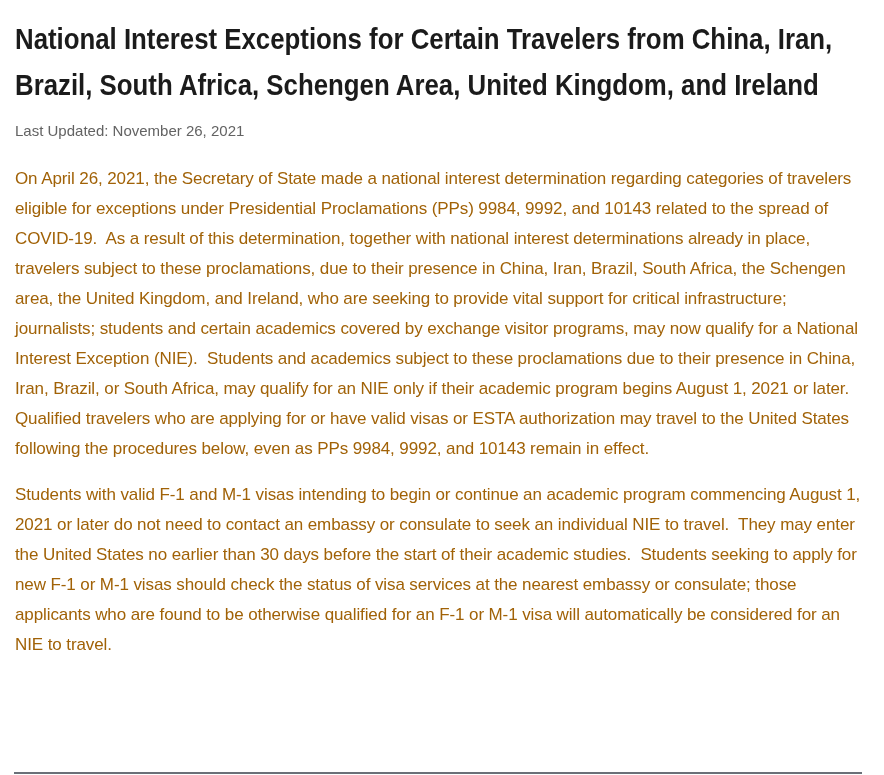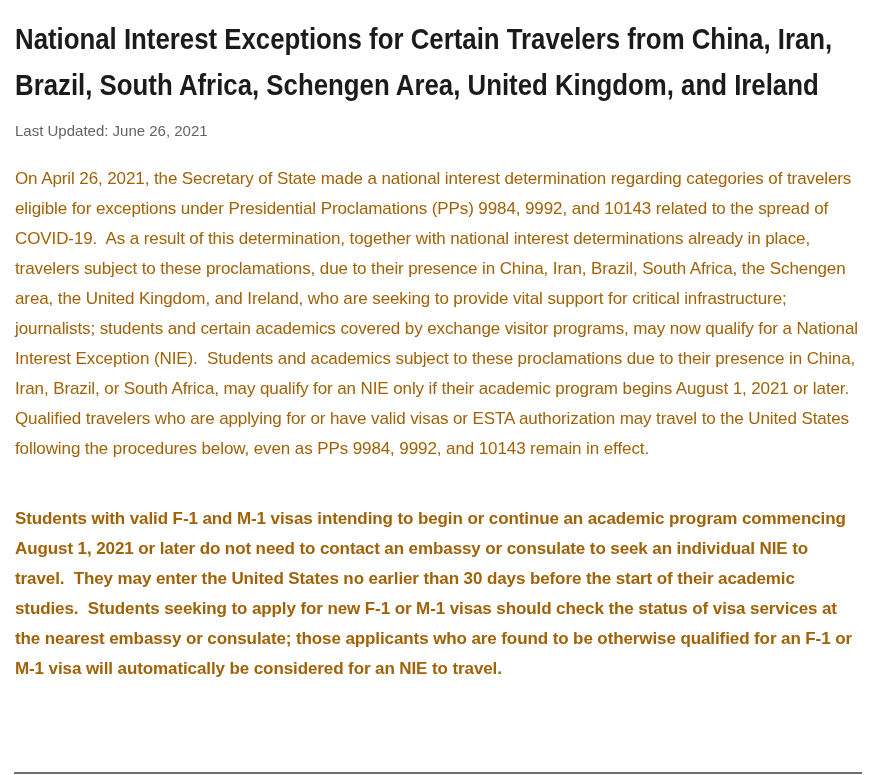--- a/index.html
+++ b/index.html
@@ -38,38 +38,37 @@
   }
   .body-para {
     margin: 24px 0 0 0;
     font-size: 17px;
     line-height: 30px;
     letter-spacing: -0.1px;
     color: #a16207;
     white-space: pre-wrap;
   }
   .body-para + .body-para {
-    margin-top: 40px;
-    font-weight: bold;
+    margin-top: 16px;
   }
   .bottom-divider {
     position: absolute;
     left: 14px;
     right: 22px;
     bottom: 1px;
     height: 2px;
     background: #6b7078;
   }
 </style>
 </head>
 <body>
 
 <div class="page">
   <h1 class="page-title">National Interest Exceptions for Certain Travelers from China, Iran, Brazil, South Africa, Schengen Area, United Kingdom, and Ireland</h1>
 
-  <div class="last-updated">Last Updated: June 26, 2021</div>
+  <div class="last-updated">Last Updated: November 26, 2021</div>
 
   <p class="body-para">On April 26, 2021, the Secretary of State made a national interest determination regarding categories of travelers eligible for exceptions under Presidential Proclamations (PPs) 9984, 9992, and 10143 related to the spread of COVID-19.  As a result of this determination, together with national interest determinations already in place, travelers subject to these proclamations, due to their presence in China, Iran, Brazil, South Africa, the Schengen area, the United Kingdom, and Ireland, who are seeking to provide vital support for critical infrastructure; journalists; students and certain academics covered by exchange visitor programs, may now qualify for a National Interest Exception (NIE).  Students and academics subject to these proclamations due to their presence in China, Iran, Brazil, or South Africa, may qualify for an NIE only if their academic program begins August 1, 2021 or later.  Qualified travelers who are applying for or have valid visas or ESTA authorization may travel to the United States following the procedures below, even as PPs 9984, 9992, and 10143 remain in effect.</p>
 
   <p class="body-para">Students with valid F-1 and M-1 visas intending to begin or continue an academic program commencing August 1, 2021 or later do not need to contact an embassy or consulate to seek an individual NIE to travel.  They may enter the United States no earlier than 30 days before the start of their academic studies.  Students seeking to apply for new F-1 or M-1 visas should check the status of visa services at the nearest embassy or consulate; those applicants who are found to be otherwise qualified for an F-1 or M-1 visa will automatically be considered for an NIE to travel.</p>
 
   <div class="bottom-divider"></div>
 </div>
 
 </body></html>

